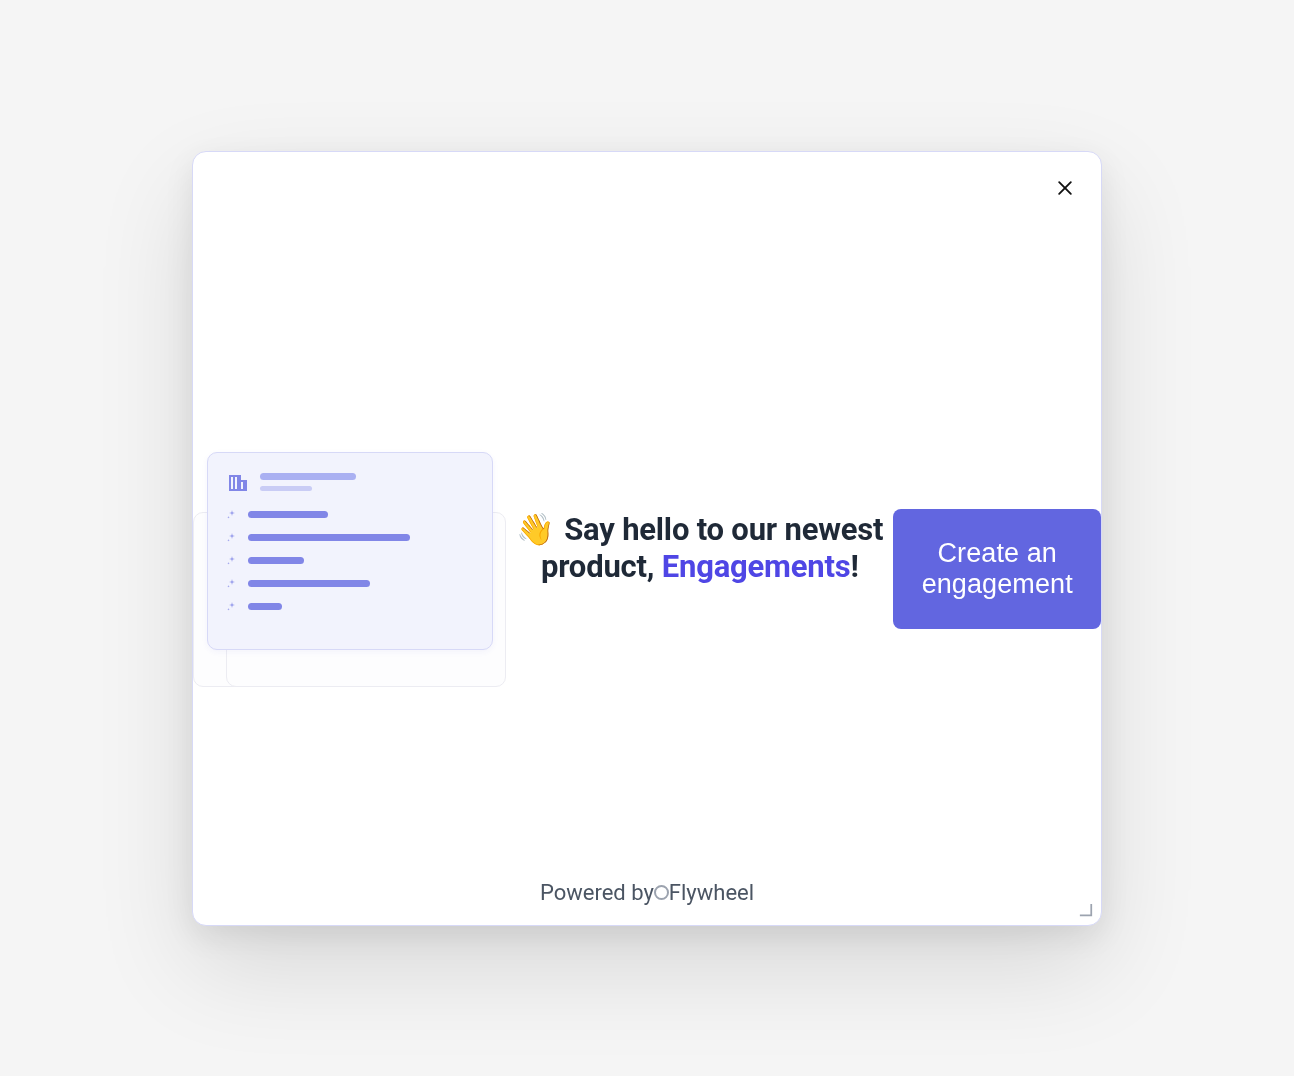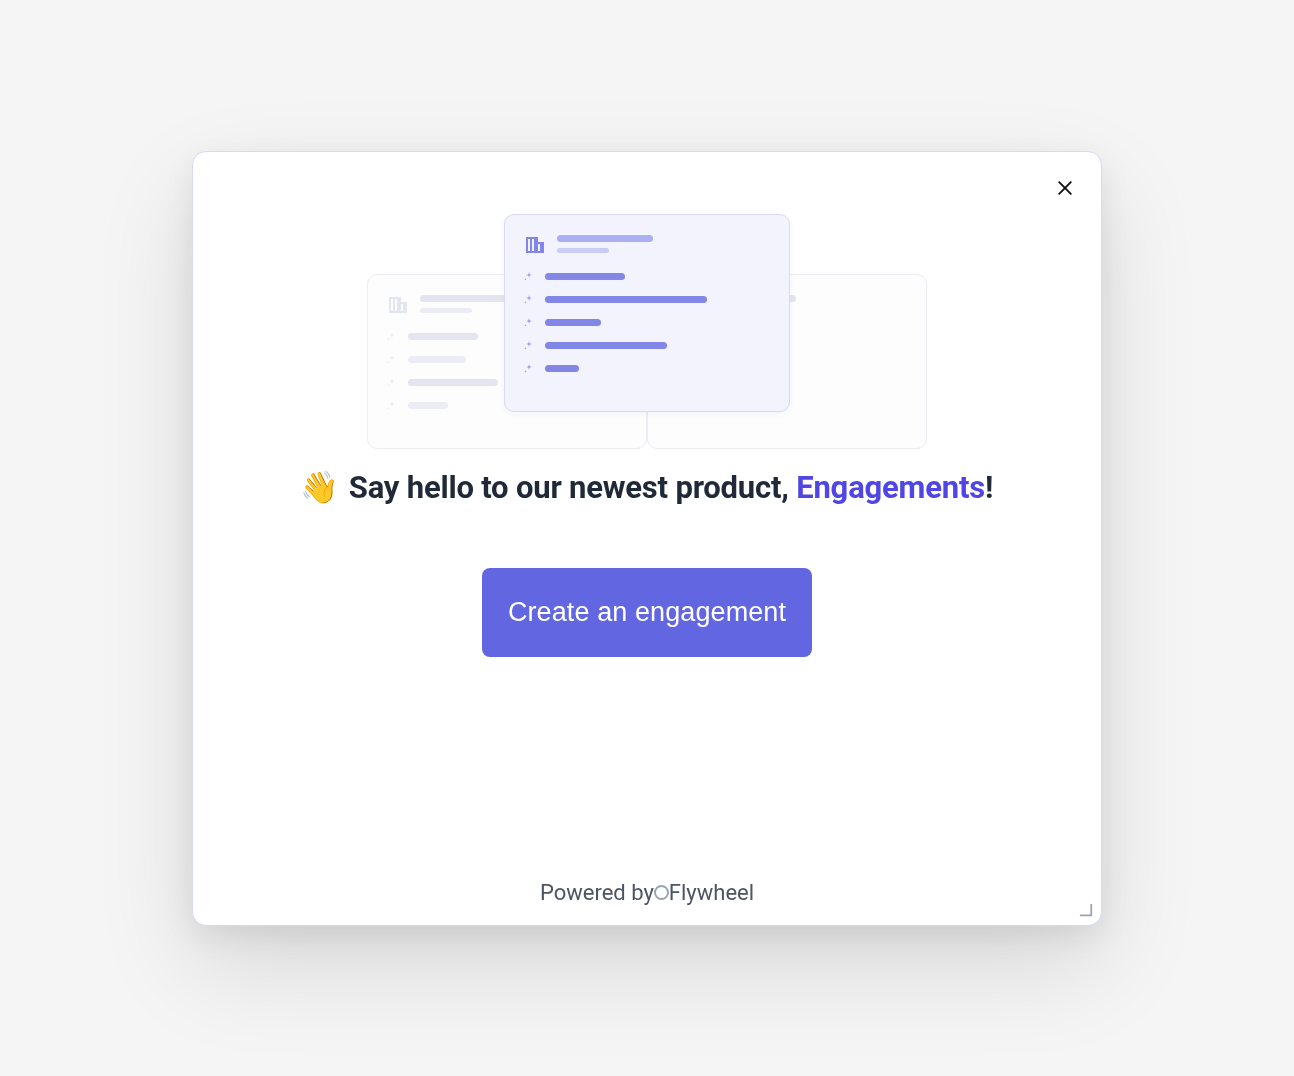--- a/index.html
+++ b/index.html
@@ -18,21 +18,21 @@
   }
   .modal {
     width: 910px;
     height: 775px;
     background: #ffffff;
     border-radius: 14px;
     border: 1px solid #d7d9f7;
     box-shadow: 0 40px 100px rgba(0,0,0,0.12), 0 10px 30px rgba(0,0,0,0.08);
     position: relative;
     display: flex;
-    flex-direction: column;
+    flex-direction: row;
     align-items: center;
   }
   .close-btn {
     position: absolute;
     top: 22px;
     right: 22px;
     width: 28px;
     height: 28px;
     background: transparent;
     border: none;

